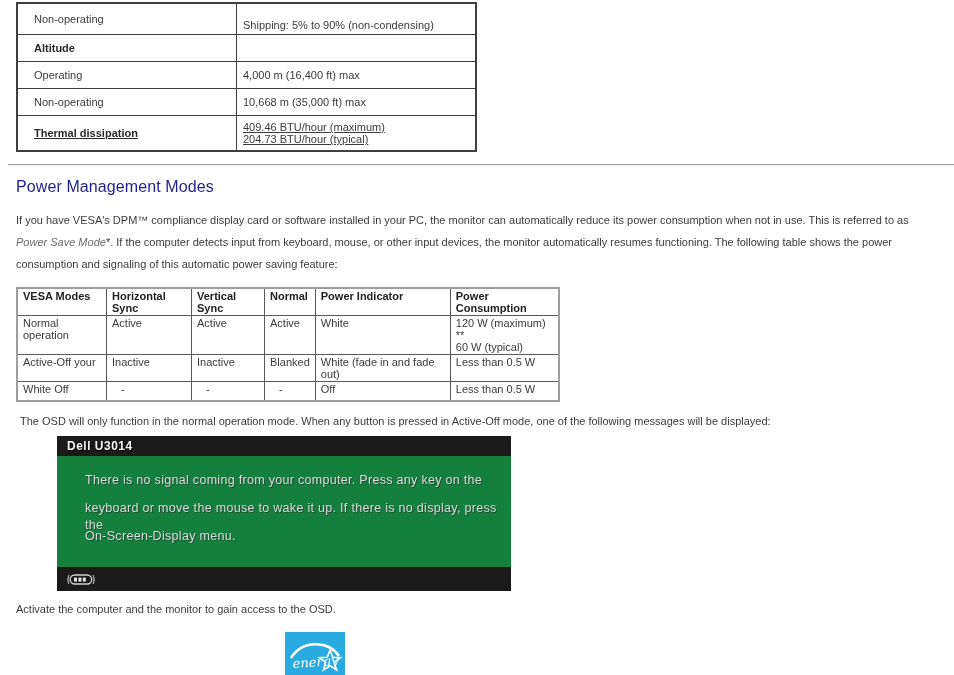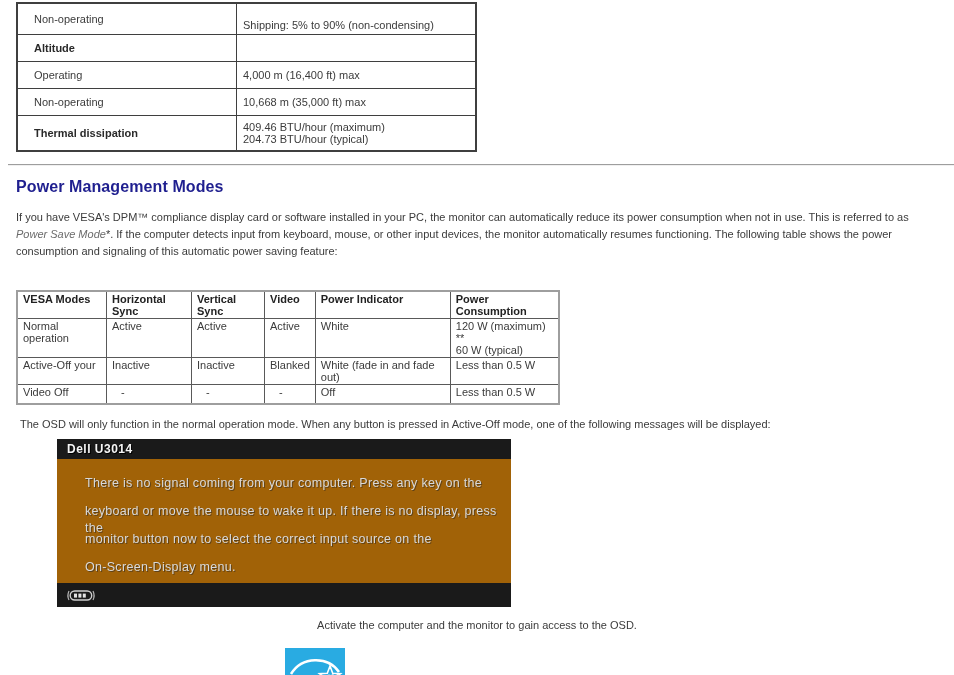--- a/index.html
+++ b/index.html
@@ -9,48 +9,48 @@
   
   table.spec-table{border-collapse:collapse;margin-top:2px;border:2px solid #3f3f3f;}
   table.spec-table td{border:1px solid #3f3f3f;background:#fff;padding:2px 6px;vertical-align:middle;}
   table.spec-table td.c1{width:196px;padding-left:16px;}
   table.spec-table td.c2{width:226px;}
   .b{font-weight:bold;color:#2a2a2a;}
   .pre{white-space:pre-line;}
   .vb{vertical-align:bottom !important;padding-bottom:3px !important;}
   tr.r1 td{height:22px;}
   tr.r-first td{height:25px;}
-  tr.r-last td{height:30px;}
+  tr.r-last td{height:30px;text-decoration:underline;}
 
   hr.rule{border:none;border-top:1px solid #9e9e9e;border-bottom:1px solid #f0f0f0;height:0;margin:12px -16px 0 -8px;}
 
-  h2.section-title{margin:12px 0 0 0;font-size:16px;font-weight:bold;color:#1f1f8f;letter-spacing:.1px;}
+  h2.section-title{margin:12px 0 0 0;font-size:16px;font-weight:normal;color:#1f1f8f;letter-spacing:.1px;}
 
-  p.intro{margin:13px 0 0 0;width:926px;line-height:17px;color:#3b3b3b;}
+  p.intro{margin:13px 0 0 0;width:926px;line-height:22px;color:#3b3b3b;}
   p.intro i{color:#6b6b6b;}
 
   
-  table.vesa-table{border-collapse:collapse;margin-top:30px;border:2px solid #9e9e9e;}
+  table.vesa-table{border-collapse:collapse;margin-top:12px;border:2px solid #9e9e9e;}
   table.vesa-table th,table.vesa-table td{border:1px solid #595959;padding:1px 5px;text-align:left;vertical-align:top;font-size:11px;}
   table.vesa-table th{font-weight:bold;color:#222;height:14px;}
   .w1{width:78px}.w2{width:74px}.w3{width:62px}.w4{width:34px}.w5{width:124px}.w6{width:97px}
   tr.vr1 td{height:30px;}
   tr.vr td{height:16px;}
   td.dash{padding-left:14px !important;}
 
   p.osd-note{margin:13px 0 0 4px;}
 
   
   .osd-box{margin-top:9px;width:454px;padding-left:41px;}
   .osd-header{background:#1a1a1a;color:#f5f5f5;font-weight:bold;font-size:12px;letter-spacing:.5px;height:20px;line-height:20px;padding-left:10px;box-sizing:border-box;text-shadow:1px 1px 0 #000;}
-  .osd-body{background:#a16207;height:124px;box-sizing:border-box;padding:16px 0 0 28px;color:#d9d9d9;font-size:12.5px;letter-spacing:.3px;text-shadow:1px 1px 0 rgba(40,40,40,.55);}
+  .osd-body{background:#15803d;height:111px;box-sizing:border-box;padding:16px 0 0 28px;color:#d9d9d9;font-size:12.5px;letter-spacing:.3px;text-shadow:1px 1px 0 rgba(40,40,40,.55);}
   .osd-line{height:28px;line-height:17px;}
   .osd-footer{background:#1a1a1a;height:24px;display:flex;align-items:center;padding-left:9px;box-sizing:border-box;}
 
-  p.activate{margin:12px 0 0 0;text-align:center;}
+  p.activate{margin:12px 0 0 0;}
 
   .energy-logo{margin:17px 0 0 269px;width:60px;height:60px;}
 </style>
 </head>
 <body>
 
 <div class="page">
 
   <table class="spec-table">
     <tbody>
@@ -83,21 +83,21 @@
   <h2 class="section-title">Power Management Modes</h2>
 
   <p class="intro"><span>If you have VESA's DPM™ compliance display card or software installed in your PC, the monitor can automatically reduce its power consumption when not in use. This is referred to as </span><i>Power Save Mode</i><span>*. If the computer detects input from keyboard, mouse, or other input devices, the monitor automatically resumes functioning. The following table shows the power consumption and signaling of this automatic power saving feature:</span></p>
 
   <table class="vesa-table">
     <tbody>
         <tr>
       <th class="w1">VESA Modes</th>
       <th class="w2">Horizontal Sync</th>
       <th class="w3">Vertical Sync</th>
-      <th class="w4">Video</th>
+      <th class="w4">Normal</th>
       <th class="w5">Power Indicator</th>
       <th class="w6">Power Consumption</th>
     </tr>
     <tr class="vr1">
       <td>Normal operation</td>
       <td>Active</td>
       <td>Active</td>
       <td>Active</td>
       <td>White</td>
       <td class="pre">120 W (maximum) **
@@ -105,38 +105,37 @@
     </tr>
     <tr class="vr">
       <td>Active-Off your</td>
       <td>Inactive</td>
       <td>Inactive</td>
       <td>Blanked</td>
       <td>White (fade in and fade out)</td>
       <td>Less than 0.5 W</td>
     </tr>
     <tr class="vr">
-      <td>Video Off</td>
+      <td>White Off</td>
       <td class="dash">-</td>
       <td class="dash">-</td>
       <td class="dash">-</td>
       <td>Off</td>
       <td>Less than 0.5 W</td>
     </tr>
   </tbody>
     </table>
 
   <p class="osd-note">The OSD will only function in the normal operation mode. When any button is pressed in Active-Off mode, one of the following messages will be displayed:</p>
 
   <div class="osd-box">
     <div class="osd-header">Dell U3014</div>
     <div class="osd-body">
       <div class="osd-line">There is no signal coming from your computer. Press any key on the</div>
       <div class="osd-line">keyboard or move the mouse to wake it up. If there is no display, press the</div>
-      <div class="osd-line">monitor button now to select the correct input source on the</div>
       <div class="osd-line">On-Screen-Display menu.</div>
     </div>
     <div class="osd-footer">
       <svg width="30" height="13" viewBox="0 0 30 13">
         <path d="M3,2 q-2.2,4.5 0,9" stroke="#b7b7b7" stroke-width="1.2" fill="none"></path>
         <rect x="4.2" y="2" width="21.5" height="9" rx="4.5" fill="none" stroke="#cfcfcf" stroke-width="1.4"></rect>
         <rect x="8" y="4.6" width="3" height="4" fill="#e2e2e2"></rect>
         <rect x="12.4" y="4.6" width="3" height="4" fill="#e2e2e2"></rect>
         <rect x="16.8" y="4.6" width="3" height="4" fill="#e2e2e2"></rect>
         <path d="M27,2 q2.2,4.5 0,9" stroke="#b7b7b7" stroke-width="1.2" fill="none"></path>

